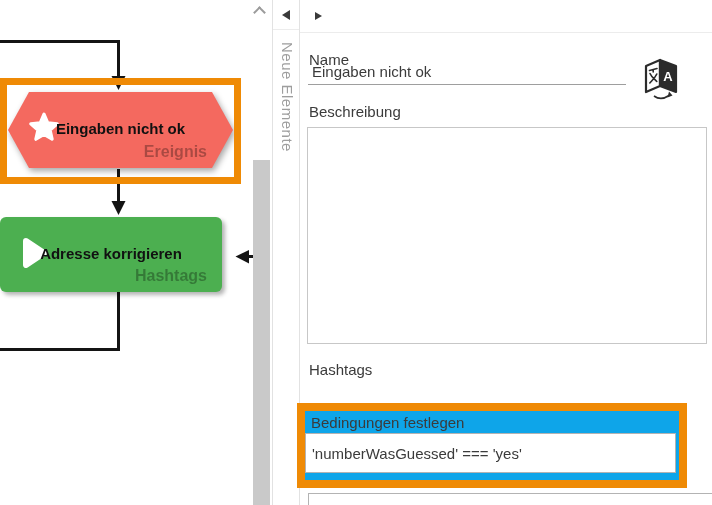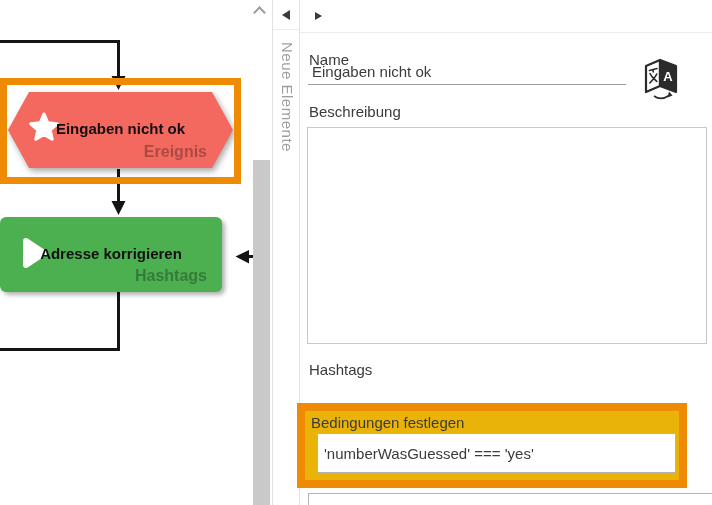--- a/index.html
+++ b/index.html
@@ -87,25 +87,25 @@
 
   .desc-textarea {
     position:absolute; left:7px; top:127px; width:400px; height:217px;
     border:1px solid #c7c7c7; resize:none; outline:none;
     font-family:"Liberation Sans",sans-serif; font-size:15px; color:#3b3b3b; padding:4px 6px;
     background:#fff;
   }
 
   .cond-highlight {
     position:absolute; left:297px; top:403px; width:390px; height:85px;
-    border:8px solid #ef8a05; background:#eab308; z-index:5;
+    border:8px solid #ef8a05; background:#0ea5e9; z-index:5;
   }
   .cond-label { font-size:15px; color:#3b3b3b; padding:3px 0 2px 6px; }
   .cond-box {
-    margin-left:12px; margin-right:3px; height:40px;
+    margin-left:0; margin-right:3px; height:40px;
     border:1px solid #b3b3b3; background:#fff;
   }
   .cond-input {
     width:100%; height:100%; border:none; outline:none; background:transparent;
     font-family:"Liberation Sans",sans-serif; font-size:15px; color:#3b3b3b; padding:2px 6px;
   }
 
   .partial-section {
     position:absolute; left:8px; top:493px; width:404px; height:12px;
     border-top:1px solid #b3b3b3; border-left:1px solid #b3b3b3; background:#fff;

